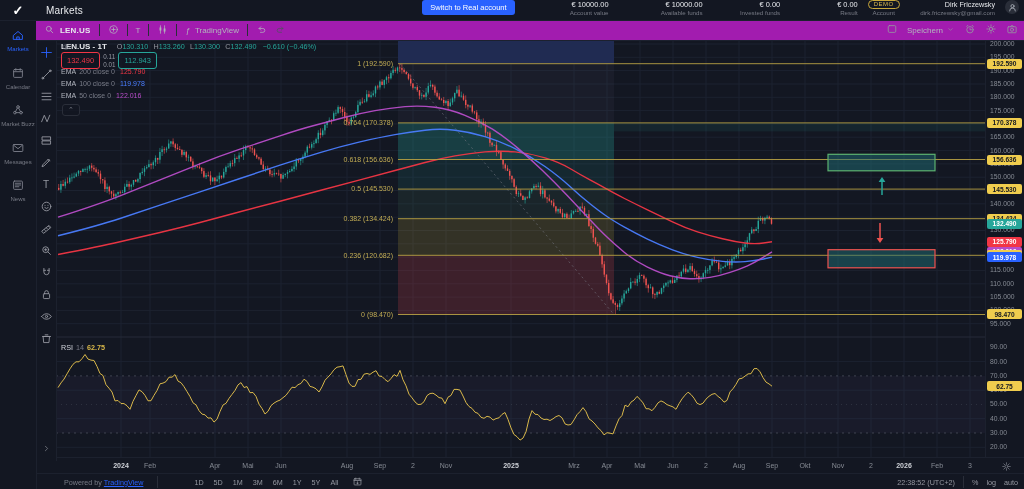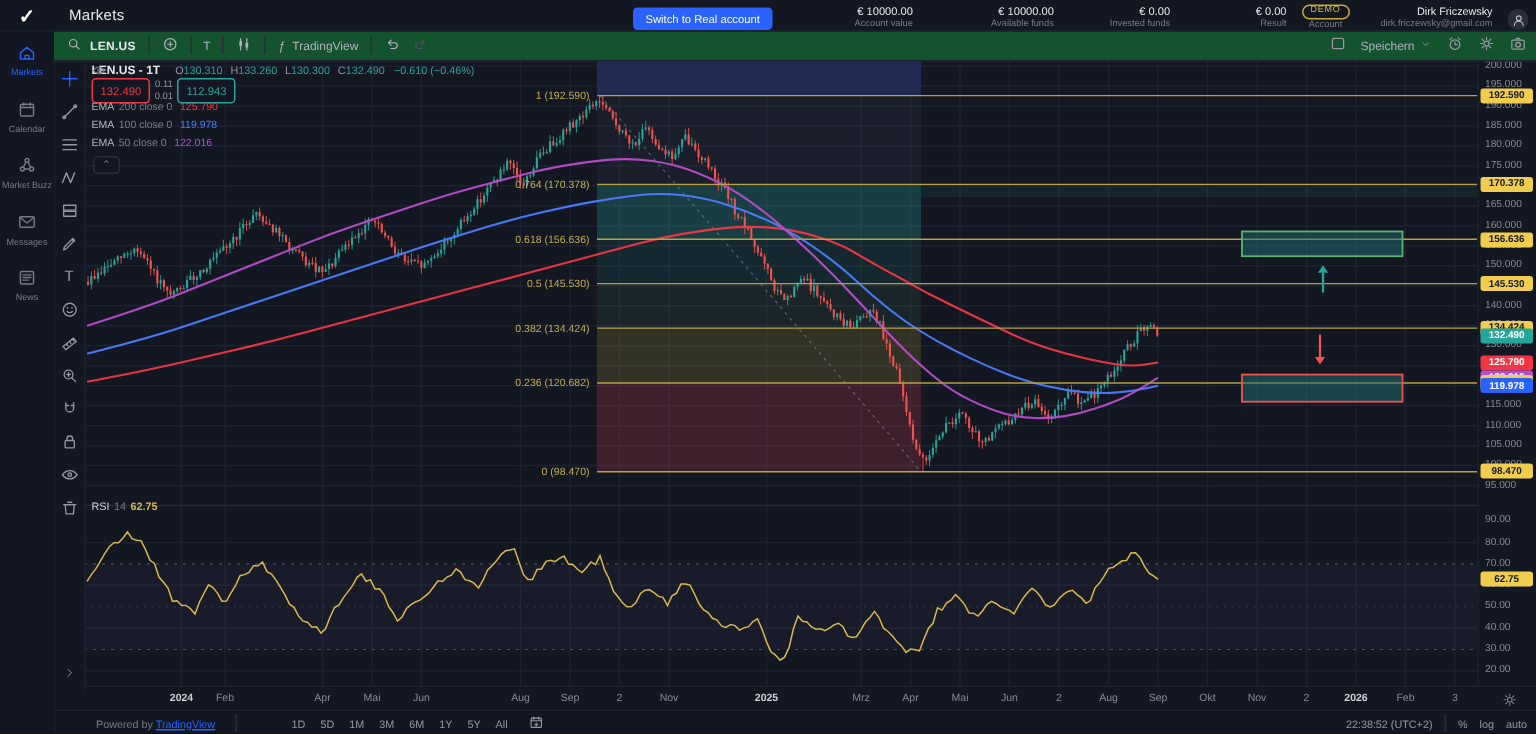--- a/index.html
+++ b/index.html
@@ -2,34 +2,34 @@
 <html><head>
 <meta charset="utf-8">
 <style>
   html,body{margin:0;padding:0;background:#0b0e14;}
   #app{position:relative;width:1024px;height:489px;background:#131722;overflow:hidden;
        font-family:"Liberation Sans",sans-serif;color:#d1d4dc;font-size:8px;-webkit-font-smoothing:antialiased;}
   
   .topbar{position:absolute;left:0;top:0;width:1024px;height:20px;background:#131722;border-bottom:1px solid #1c212e;display:flex;align-items:center;z-index:30;}
   .logo{width:36px;text-align:center;color:#fff;font-size:13px;font-weight:bold;}
   .app-title{font-size:10px;color:#e8eaed;margin-left:10px;letter-spacing:.2px;}
-  .tb-right{position:absolute;right:5px;top:0;height:20px;display:flex;align-items:flex-end;gap:10px;}
+  .tb-right{position:absolute;right:5px;top:0;height:20px;display:flex;align-items:flex-start;gap:10px;}
   .switch-btn{background:#2962ff;color:#fff;border:none;border-radius:3px;font-size:7.5px;padding:3px 8px;cursor:pointer;font-family:inherit;}
   .stat{display:flex;flex-direction:column;align-items:flex-end;line-height:1.25;}
   .stat .v{color:#e6e8ec;font-size:7.4px;margin-left:47px;}
   .stat .l{color:#787b86;font-size:6.2px;}
   .demo{display:flex;flex-direction:column;align-items:center;line-height:1.2;}
   .demo .pill{border:1px solid #c9a83c;color:#d9b94c;border-radius:6px;font-size:6px;padding:0 5px;letter-spacing:.5px;}
   .demo .l{color:#787b86;font-size:6.2px;}
   .user{display:flex;flex-direction:column;align-items:flex-end;line-height:1.25;}
   .user .n{font-size:7.2px;color:#e6e8ec;padding-left:35px;}
   .user .e{font-size:6.2px;color:#787b86;}
   .avatar{width:14px;height:14px;border-radius:50%;background:#2a2e39;display:flex;align-items:center;justify-content:center;color:#b7bcc6;}
   
-  .symbar{position:absolute;left:36px;top:20px;width:988px;height:20px;background:#14532d;border-bottom:1px solid #1c212e;display:flex;align-items:center;z-index:25;}
+  .symbar{position:absolute;left:36px;top:20px;width:988px;height:20px;background:#a21caf;border-bottom:1px solid #1c212e;display:flex;align-items:center;z-index:25;}
   .symbar .grp{display:flex;align-items:center;gap:5px;padding:0 8px;color:#b2b5be;}
   .vdiv{width:1px;height:12px;background:#2a2e39;}
   .sym-name{font-size:8px;color:#e6e8ec;font-weight:bold;letter-spacing:.2px;}
   .tool-txt{font-size:8px;color:#b2b5be;}
   .sb-right{margin-left:auto;display:flex;align-items:center;gap:9px;padding-right:6px;color:#9598a1;}
   .save-hint{position:absolute;top:17px;right:64px;color:#2962ff;font-size:6.5px;}
   
   .sidenav{position:absolute;left:0;top:20px;width:36px;height:469px;background:#131722;border-right:1px solid #1c212e;display:flex;flex-direction:column;align-items:center;padding-top:8px;gap:13px;z-index:20;}
   .nav-item{display:flex;flex-direction:column;align-items:center;gap:2px;color:#787b86;cursor:pointer;width:36px;}
   .nav-item .lab{font-size:6px;text-align:center;line-height:1.1;}
@@ -1096,21 +1096,21 @@
           <span>EMA</span> 
           <span class="p">50 close 0</span> 
           <span style="color:#b84dc9;margin-left:2px;">122.016</span>
         </div>
       </div>
 
     <div class="ov" style="left:6px;top:64px;">
       <span class="collapse-btn">⌃</span>
     </div>
 
-    <div class="ov" style="left:5px;top:293px;">
+    <div class="ov" style="left:5px;top:303px;">
       <span style="color:#d1d4dc;font-size:7.2px;">RSI</span>
       <span style="color:#787b86;font-size:7.2px;">14</span>
       <span style="color:#d9b84a;font-size:7.2px;font-weight:bold;">62.75</span>
     </div>
   </div>
 
   <div class="paxis" id="paxis">
       <span class="ptick" style="top: 0px;">200.000</span>
       <span class="ptick" style="top: 13.32px;">195.000</span>
       <span class="ptick" style="top: 26.64px;">190.000</span>

